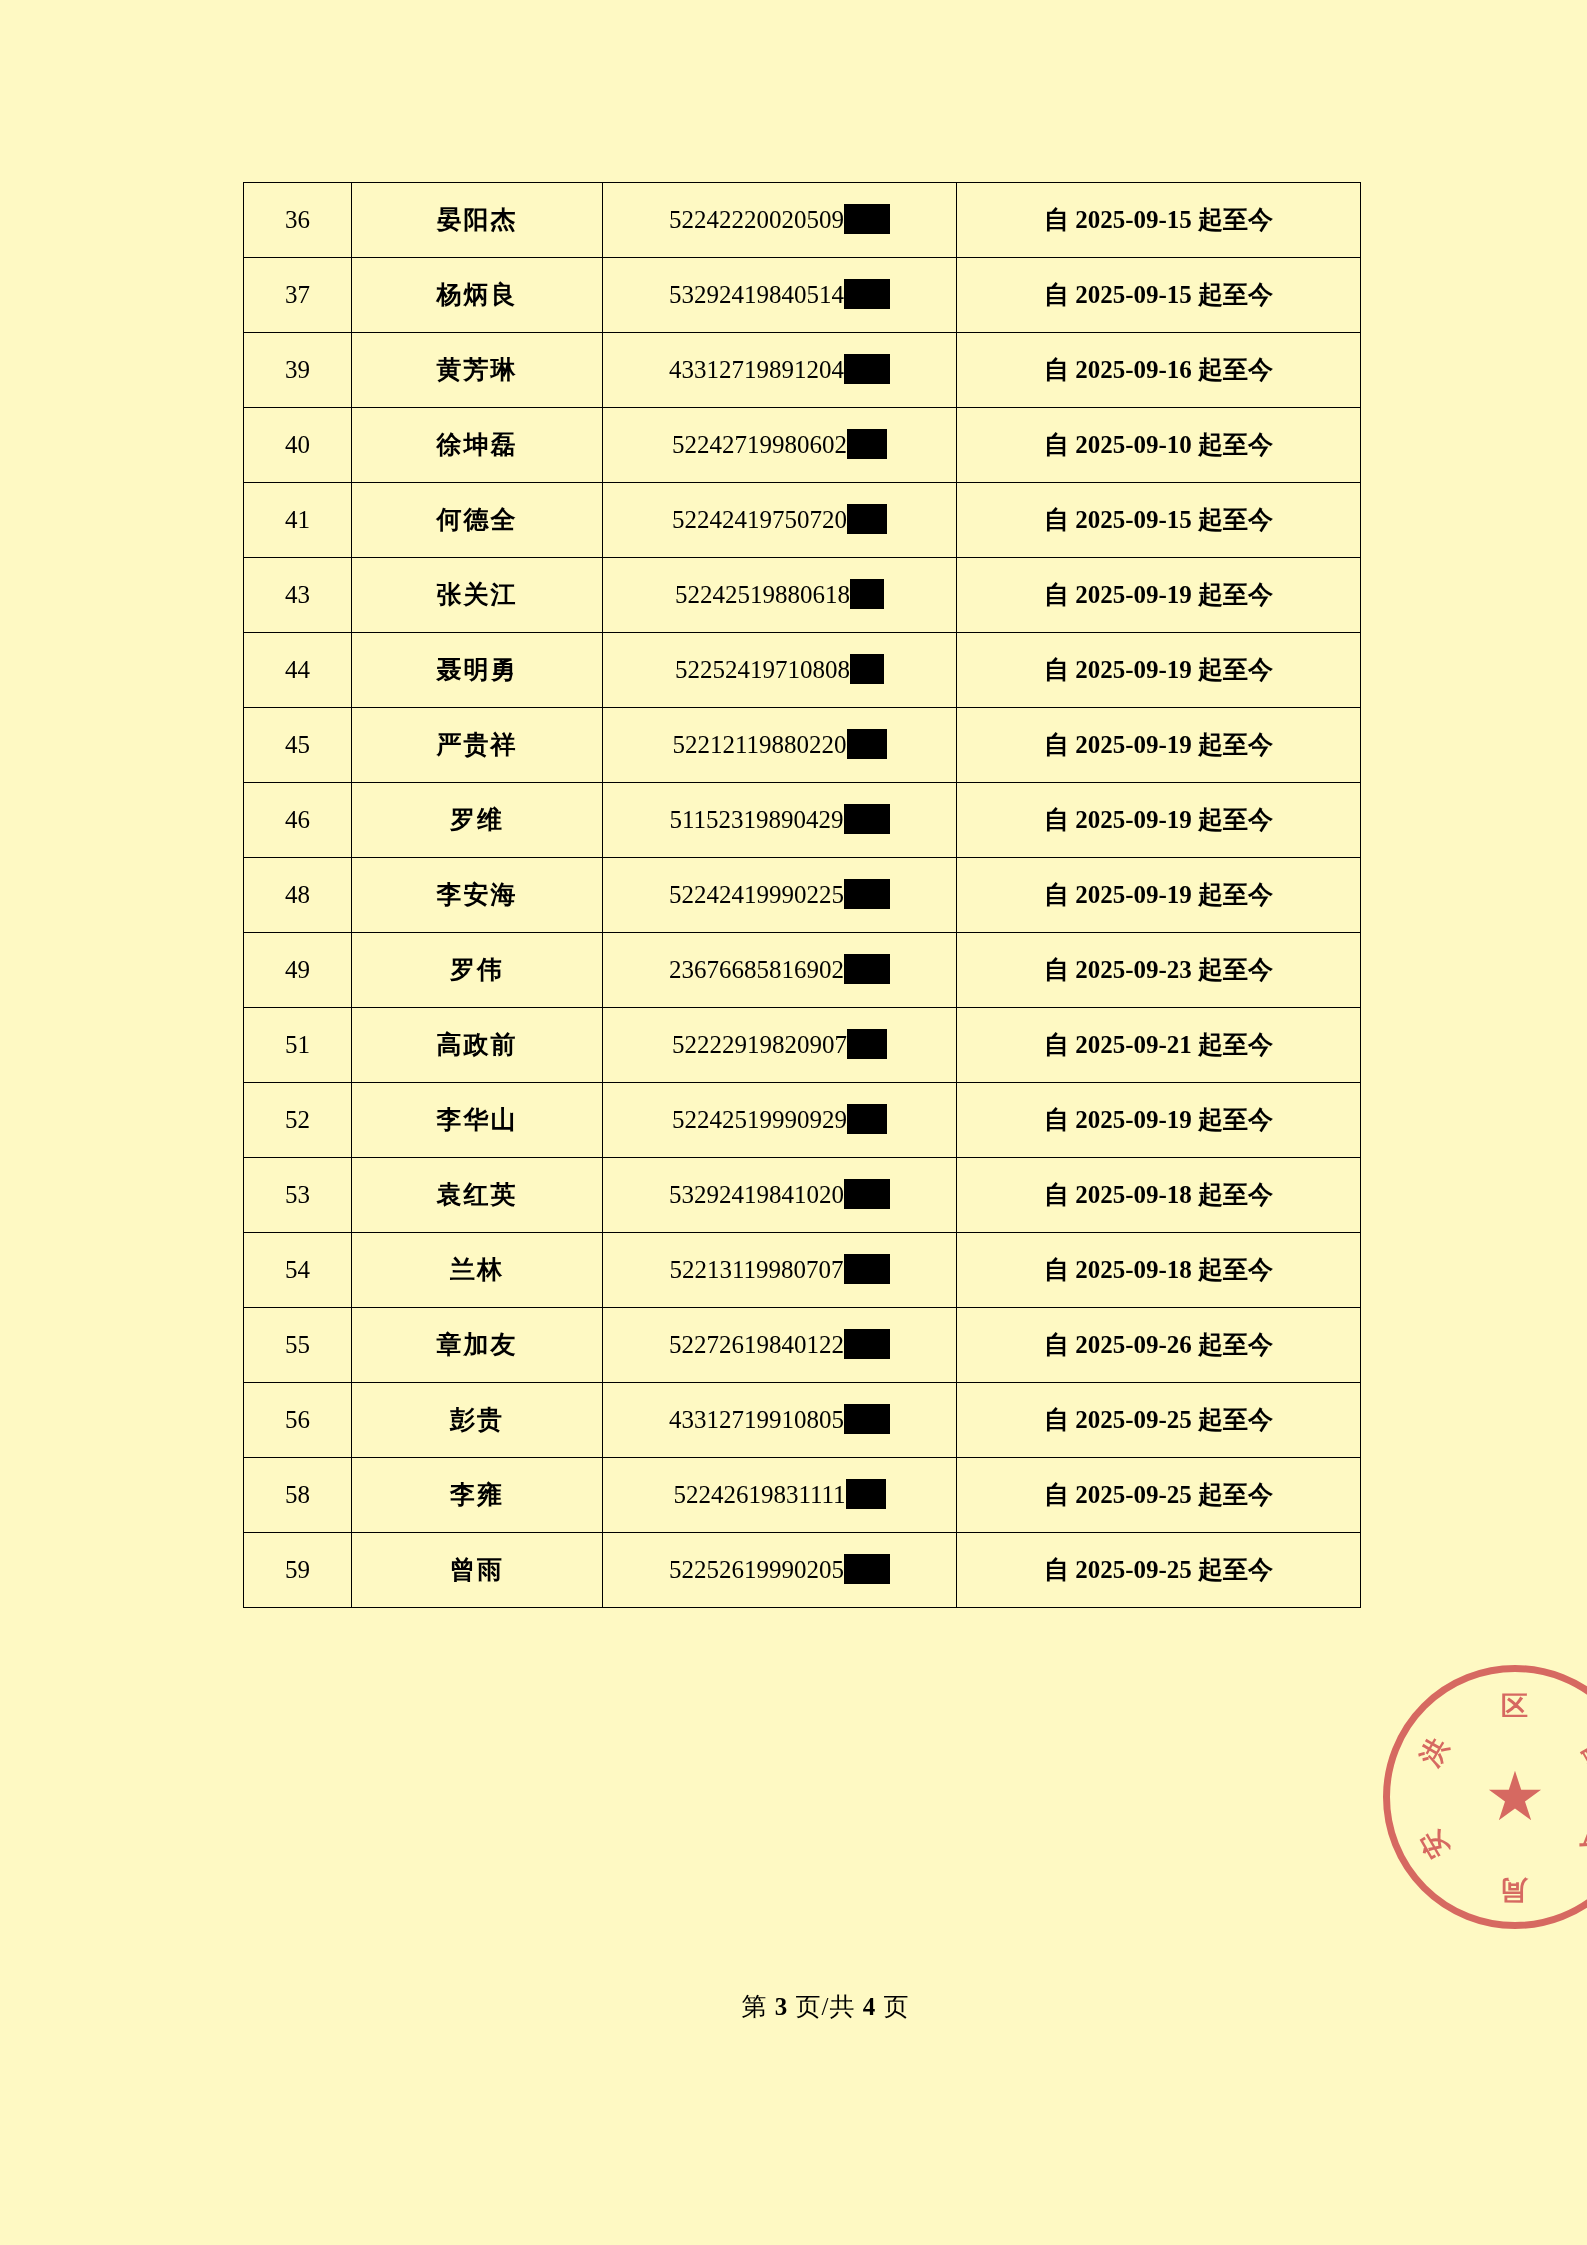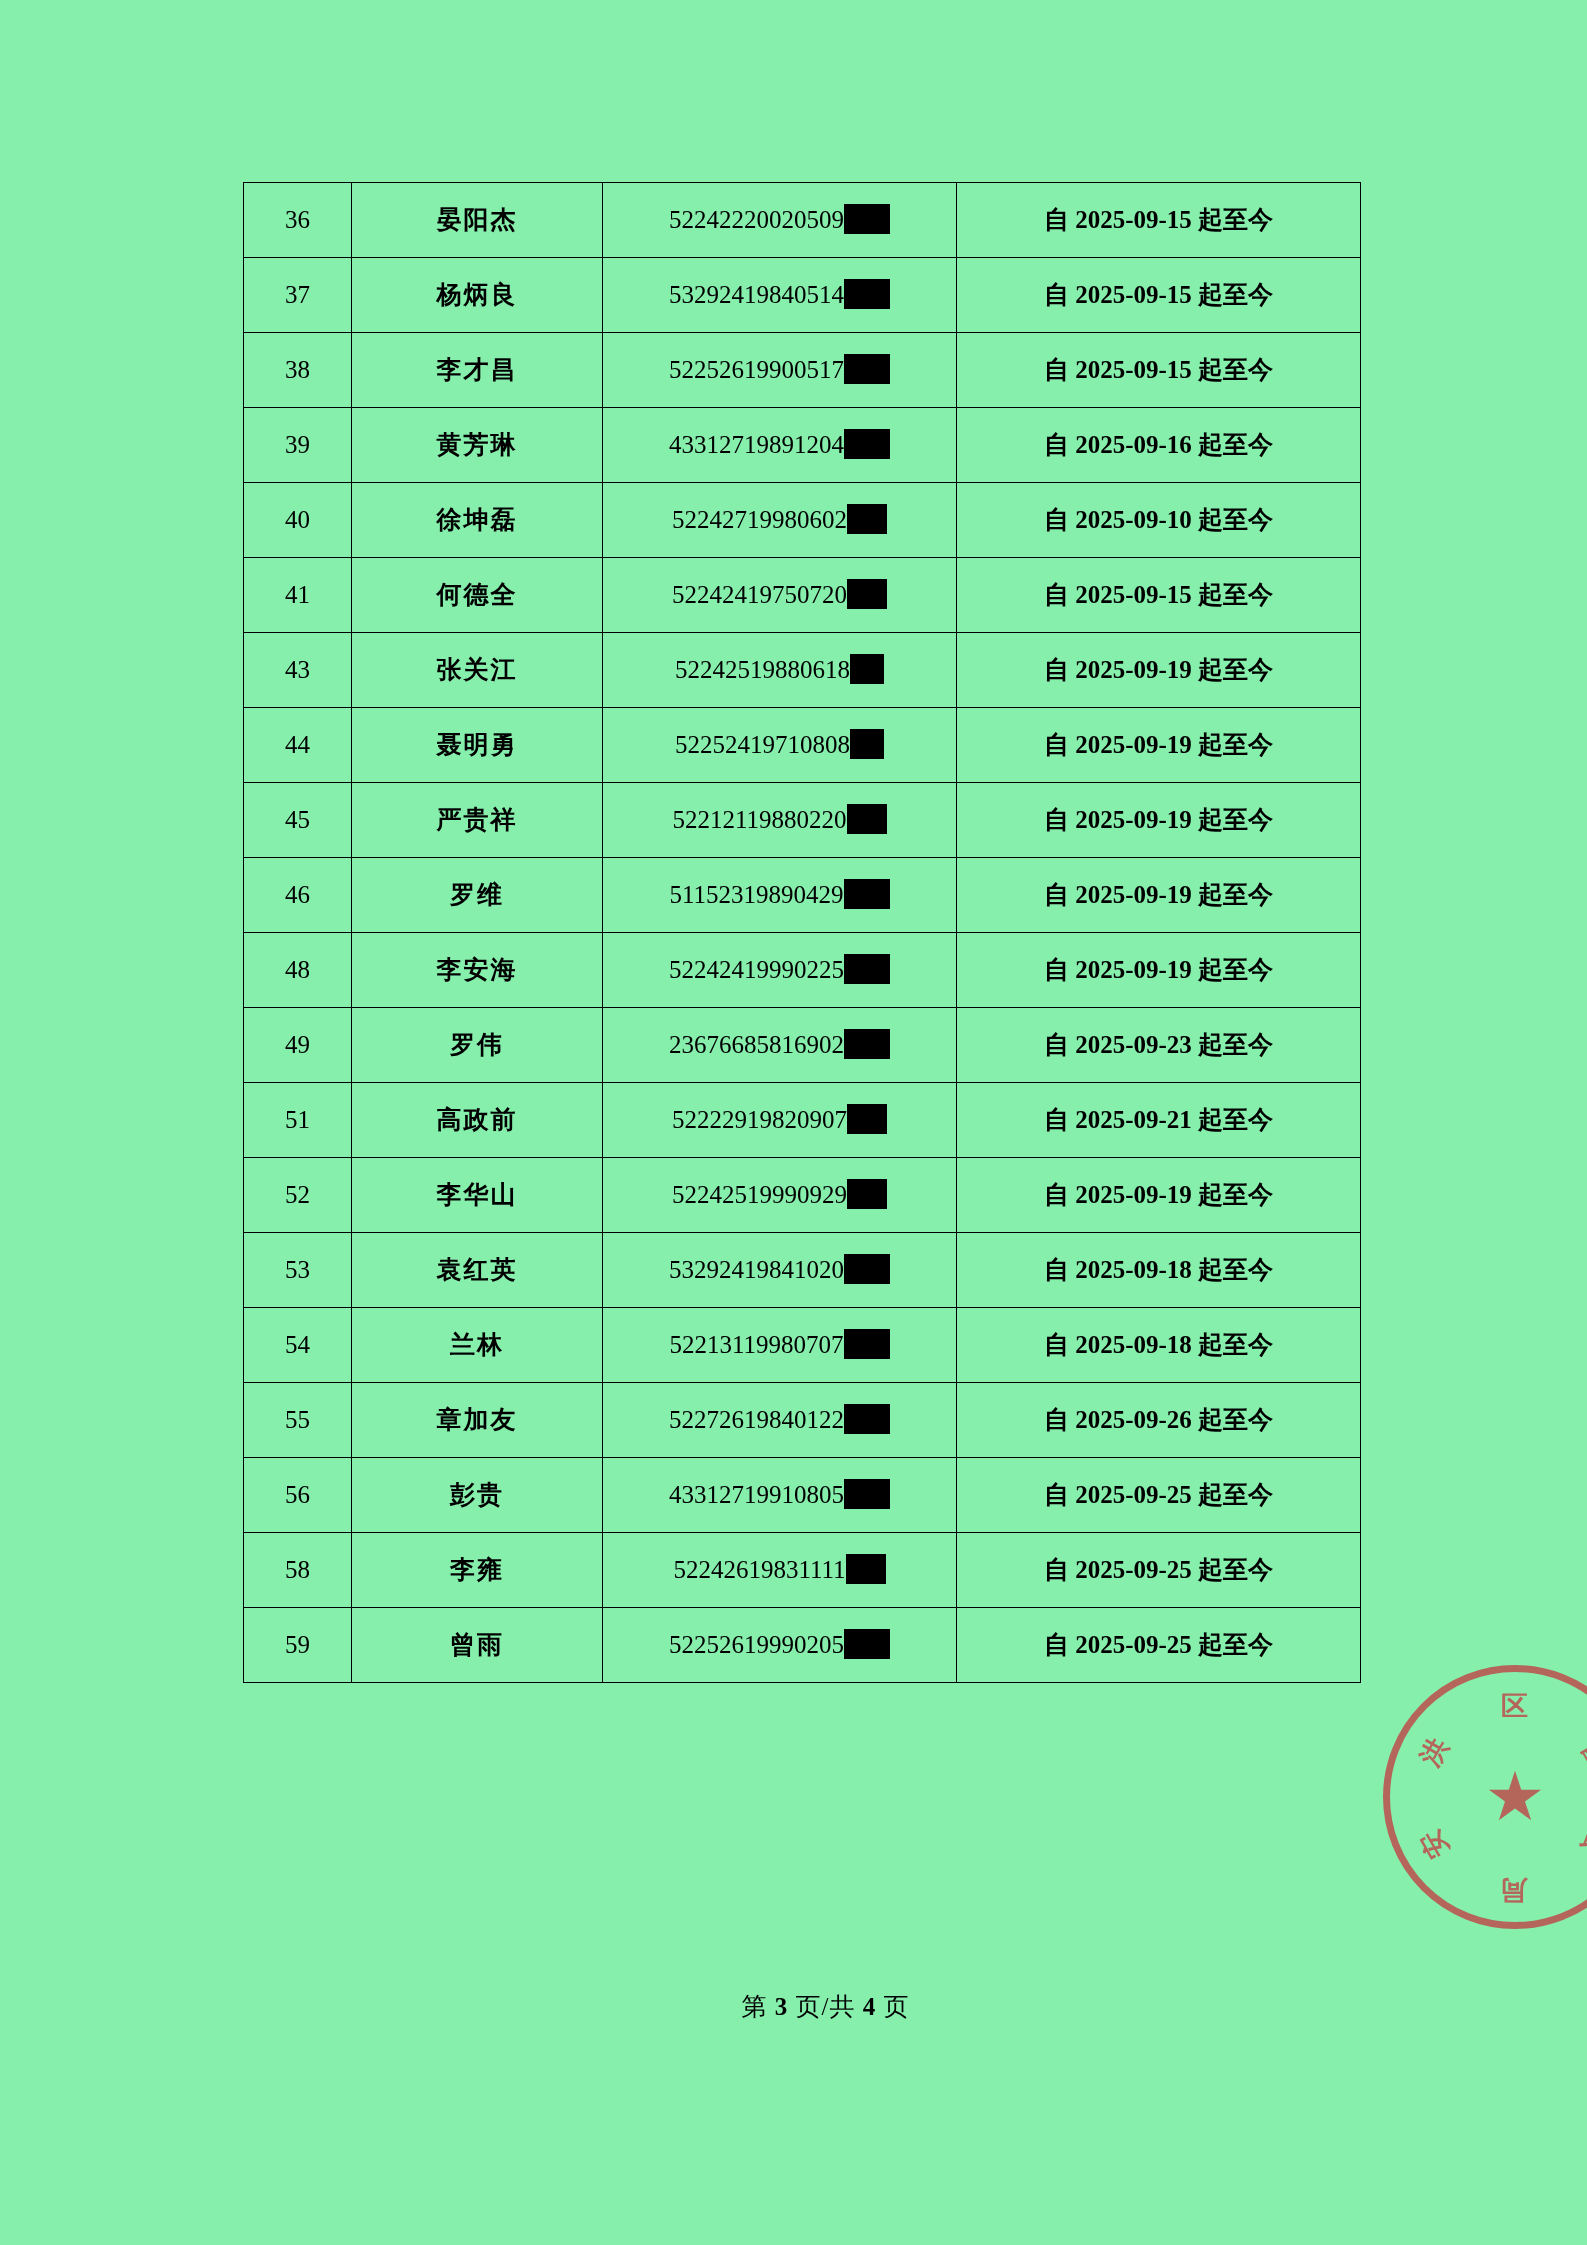--- a/index.html
+++ b/index.html
@@ -14,21 +14,21 @@
     font-family: "Liberation Serif", "DejaVu Serif", serif;
     color: #000000;
     overflow: hidden;
   }
   .page {
     position: absolute;
     top: 0;
     left: 0;
     width: 1587px;
     height: 2245px;
-    background: #86efac;
+    background: #fef9c3;
   }
   .table-wrap {
     position: absolute;
     left: 243px;
     top: 182px;
     width: 1113px;
   }
   table.doc-table {
     border-collapse: collapse;
     width: 1113px;
@@ -118,26 +118,20 @@
           <tr>
             <td class="col-idx">36</td>
             <td class="col-name">晏阳杰</td>
             <td class="col-id"><span class="idnum">52242220020509</span><span class="redact" style="width: 46px;"></span></td>
             <td class="col-date">自 2025-09-15 起至今</td>
           </tr>
           <tr>
             <td class="col-idx">37</td>
             <td class="col-name">杨炳良</td>
             <td class="col-id"><span class="idnum">53292419840514</span><span class="redact" style="width: 46px;"></span></td>
-            <td class="col-date">自 2025-09-15 起至今</td>
-          </tr>
-          <tr>
-            <td class="col-idx">38</td>
-            <td class="col-name">李才昌</td>
-            <td class="col-id"><span class="idnum">52252619900517</span><span class="redact" style="width: 46px;"></span></td>
             <td class="col-date">自 2025-09-15 起至今</td>
           </tr>
           <tr>
             <td class="col-idx">39</td>
             <td class="col-name">黄芳琳</td>
             <td class="col-id"><span class="idnum">43312719891204</span><span class="redact" style="width: 46px;"></span></td>
             <td class="col-date">自 2025-09-16 起至今</td>
           </tr>
           <tr>
             <td class="col-idx">40</td>

